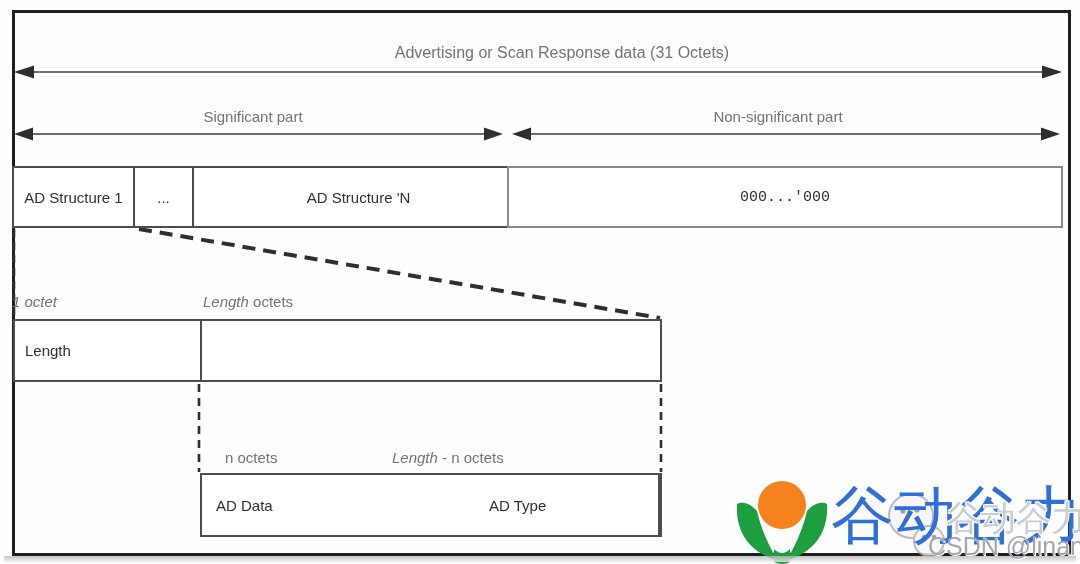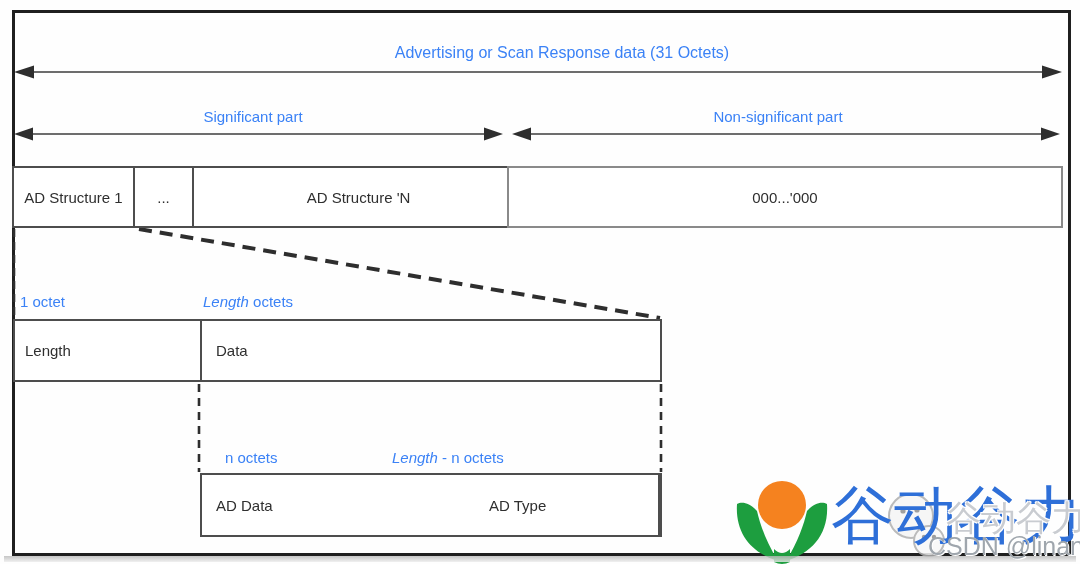--- a/index.html
+++ b/index.html
@@ -10,39 +10,39 @@
   }
   .outer-border{
     position:absolute;left:12px;top:10px;width:1059px;height:546px;
     border:3px solid #1f1f1f;box-sizing:border-box;background:transparent;
   }
   .bottom-shadow{
     position:absolute;left:4px;top:556px;width:1072px;height:6px;
     background:linear-gradient(#b8b8b8,#ededed);opacity:.8;
   }
   .svg-layer{position:absolute;left:0;top:0;width:1080px;height:564px;}
-  .lbl{position:absolute;white-space:nowrap;font-size:15px;line-height:18px;color:#3b82f6;}
+  .lbl{position:absolute;white-space:nowrap;font-size:15px;line-height:18px;color:#737373;}
   .lbl.center{text-align:center;}
   .arrow-label-top{left:262px;top:44px;width:600px;font-size:16px;}
   .sig-label{left:103px;top:108px;width:300px;}
   .nonsig-label{left:628px;top:108px;width:300px;}
-  .octet-label{left:20px;top:293px;}
+  .octet-label{left:12px;top:293px;font-style:italic;}
   .length-octets-label{left:203px;top:293px;}
   .n-octets-label{left:225px;top:449px;}
   .length-n-label{left:392px;top:449px;}
   i.len{font-style:italic;}
 
   .row{position:absolute;display:flex;box-sizing:border-box;background:#fff;}
   .ad-row{left:12px;top:166px;width:497px;height:62px;border:2px solid #4d4d4d;}
   .ad-row .cell{display:flex;align-items:center;justify-content:center;
     box-sizing:border-box;border-right:2px solid #4d4d4d;font-size:15px;overflow:hidden;}
   .ad-row .cell:last-child{border-right:none;padding-left:16px;}
   .c1{width:121px;}.c2{width:180px;}.c3{width:59px;}.c4{flex:1;}
   .zero-box{left:507px;top:166px;width:556px;height:62px;border:2px solid #8a8a8a;
-    display:flex;align-items:center;justify-content:center;font-size:15px;background:#fff;}
+    display:flex;align-items:center;justify-content:center;font-size:15px;background:#fff;font-family:Liberation Mono, monospace;}
 
   .len-box{left:13px;top:319px;width:649px;height:63px;border:2px solid #4d4d4d;}
   .len-box .cell{display:flex;align-items:center;box-sizing:border-box;
     font-size:15px;padding-left:10px;}
   .len-box .cell.first{width:187px;border-right:2px solid #4d4d4d;}
   .len-box .cell.second{flex:1;padding-left:14px;}
 
   .adtype-box{left:200px;top:473px;width:462px;height:64px;border:2px solid #4d4d4d;}
   .adtype-box .cell{display:flex;align-items:center;box-sizing:border-box;
     font-size:15px;padding-left:12px;}
@@ -125,21 +125,20 @@
   </div>
   <div class="row zero-box">000...'000</div>
 
   <div class="lbl octet-label">1 octet</div>
   <div class="lbl length-octets-label">
     <i class="len">Length</i>
     <span>octets</span>
   </div>
   <div class="row len-box">
     <div class="cell first">Length</div>
-    <div class="cell second">Data</div>
   </div>
 
   <div class="lbl n-octets-label">n octets</div>
   <div class="lbl length-n-label">
     <i class="len">Length</i>
     <span>- n octets</span>
   </div>
   <div class="row adtype-box">
     <div class="cell second">AD Data</div>
     <div class="cell first">AD Type</div>

